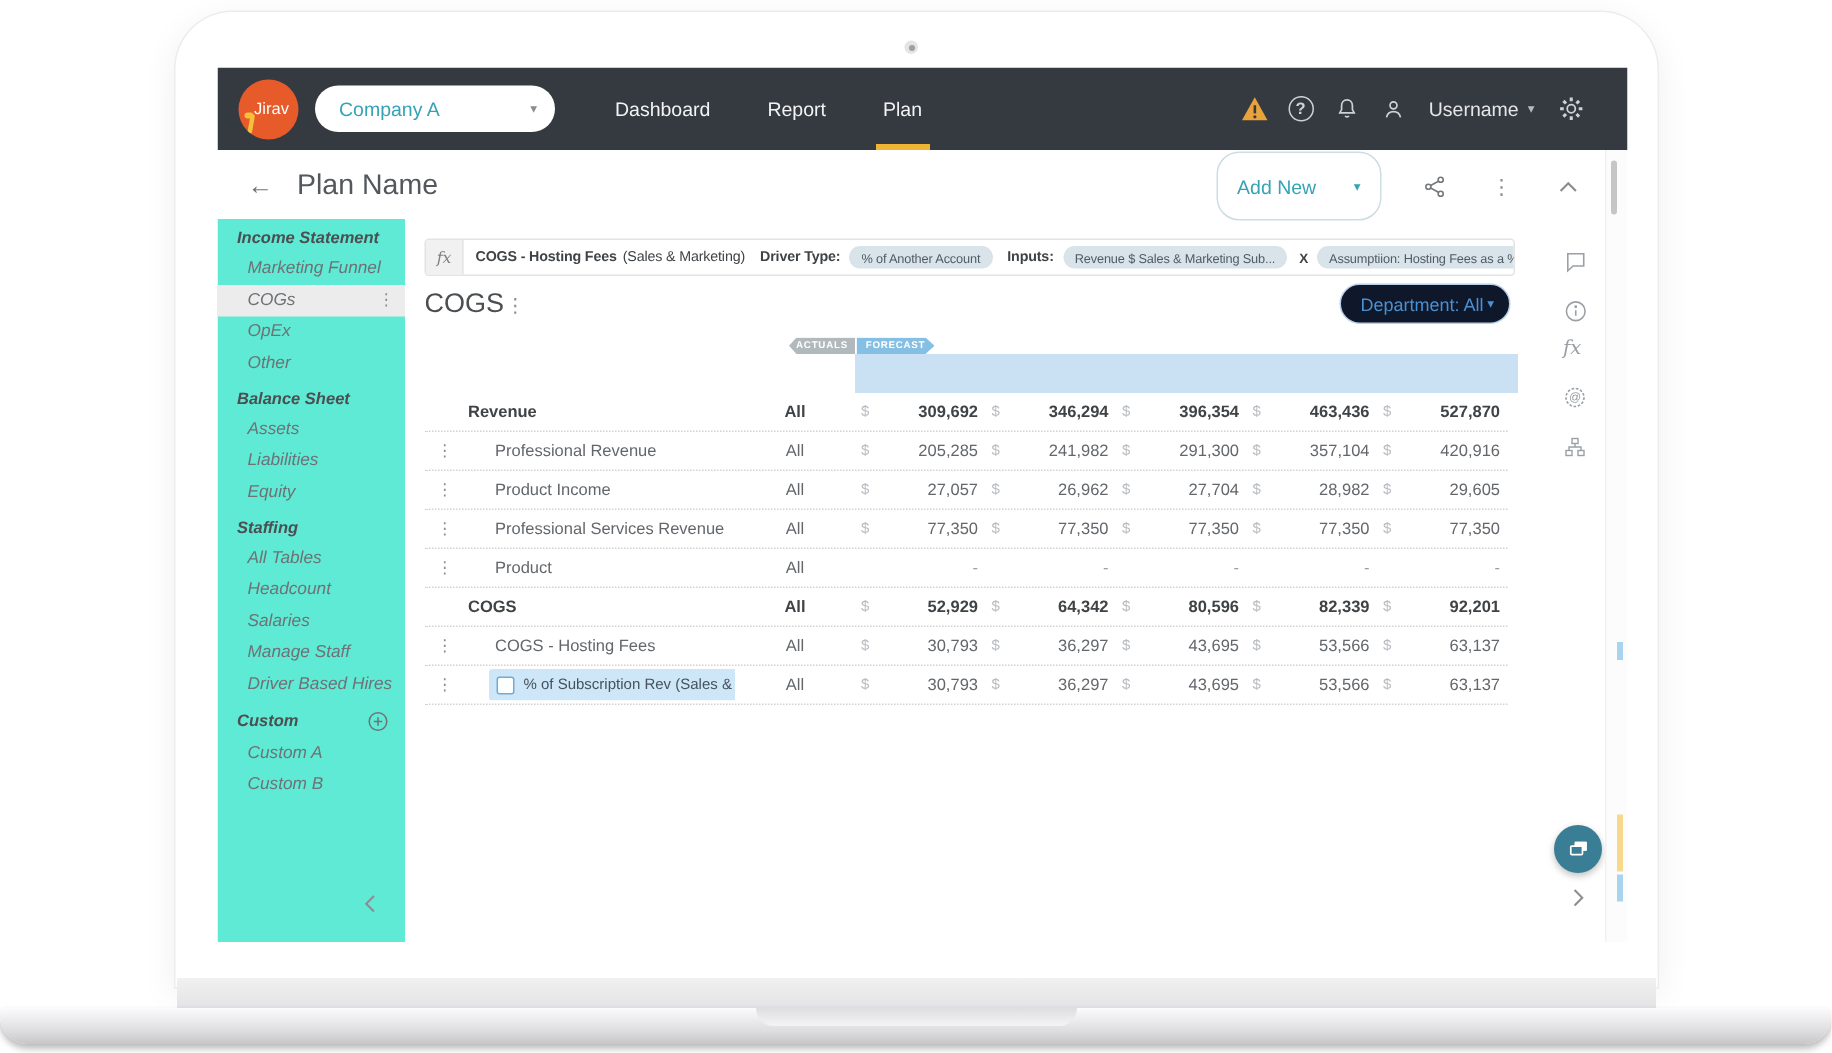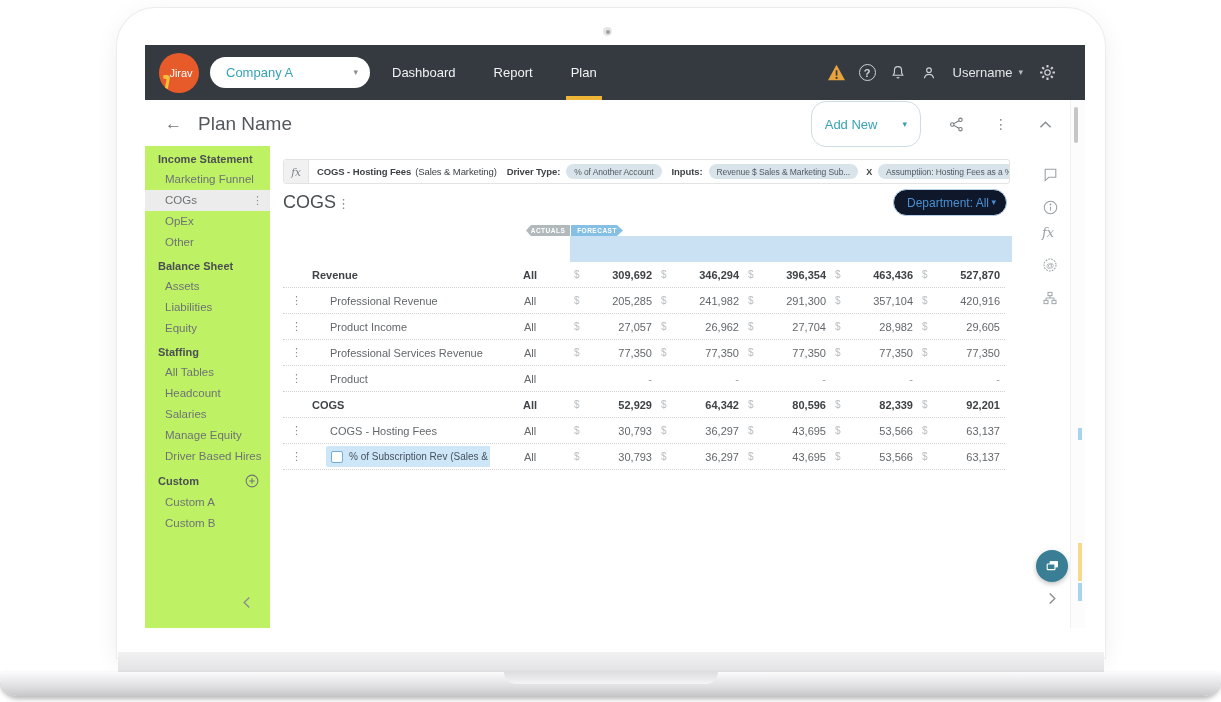--- a/index.html
+++ b/index.html
@@ -35,41 +35,41 @@
           display:flex; align-items:center; justify-content:center; font-size:11px; font-weight:400;
           position:relative; overflow:hidden; }
   .logo::before { content:""; position:absolute; left:7px; bottom:4px; width:3px; height:13px; background:#f3c13a;
           transform:rotate(10deg); border-radius:2px; }
   .logo::after { content:""; position:absolute; left:4px; bottom:14px; width:6px; height:4px; background:#f3c13a; border-radius:2px; }
   .logo span { padding-left:4px; }
   .company-pill { margin-left:11px; width:160px; height:31px; background:#fff; border-radius:17px;
           display:flex; align-items:center; padding:0 12px 0 16px; cursor:pointer; }
   .company-pill .txt { color:#36a3b5; font-size:13px; flex:1; }
   .caret { color:#8a8e92; font-size:9px; line-height:1; }
-  .nav-items { display:flex; margin-left:22px; height:55px; align-items:stretch; }
+  .nav-items { display:flex; margin-left:40px; height:55px; align-items:stretch; }
   .nav-item { color:#f2f3f4; font-size:13px; margin-right:38px; position:relative; display:flex; align-items:center; cursor:pointer; }
   .nav-item.active::after { content:""; position:absolute; left:50%; transform:translateX(-50%); bottom:0; width:36px; height:4px; background:#efb536; }
   .nav-right { margin-left:auto; display:flex; align-items:center; gap:13px; color:#cfd2d4; }
   .q-circle { width:17px; height:17px; border:1.5px solid #cfd2d4; border-radius:50%; color:#cfd2d4;
           font-size:11px; font-weight:700; display:flex; align-items:center; justify-content:center; }
   .username { color:#e4e6e8; font-size:13px; display:flex; gap:6px; align-items:center; margin:0 2px; }
   .username .caret { color:#b6babd; }
 
   
   .page-header { position:absolute; top:57px; left:0; width:925px; height:44px; display:flex; align-items:center; padding:0 18px 0 20px; }
   .back { color:#6f7478; font-size:17px; cursor:pointer; }
   .page-title { font-size:19px; color:#54585c; margin-left:16px; }
   .add-new { margin-left:auto; height:46px; border:1px solid #ccdde4; border-radius:15px; display:flex;
           align-items:center; gap:25px; padding:0 13px; color:#36a3b5; font-size:13px; cursor:pointer; background:#fff;text-align:right; }
   .add-new .caret { color:#36a3b5; }
   .hdr-ic { margin-left:27px; color:#75797c; cursor:pointer; }
   .hdr-kebab { margin-left:29px; color:#8a8e92; font-size:14px; cursor:pointer; }
 
   
-  .sidebar { position:absolute; left:0; top:101px; width:125px; bottom:0; font-size:11.5px; color:#6e7276; background:#bef264; }
+  .sidebar { position:absolute; left:0; top:101px; width:125px; bottom:0; font-size:11.5px; color:#6e7276; background:#5eead4;font-style:italic; }
   .sb-title { font-weight:700; color:#4b4f52; font-size:11px; padding:7px 0 4px 13px; display:flex; align-items:center; }
   .sb-item { height:21px; line-height:21px; padding-left:20px; position:relative; cursor:pointer; white-space:nowrap; }
   .sb-item.selected { background:#ececec; }
   .sb-kebab { position:absolute; right:7px; top:0; color:#8a8e92; font-size:11px; }
   .sb-plus { margin-left:auto; margin-right:11px; color:#6f7478; cursor:pointer; }
   .sb-collapse { position:absolute; left:97px; top:551px; color:#8a8e92; cursor:pointer; }
 
   
   .fbar { position:absolute; left:138px; top:114px; width:727px; height:25px; border:1px solid #e3e3e3;
           border-radius:3px; background:#fff; display:flex; align-items:center; font-size:9.5px;
@@ -232,21 +232,21 @@
 
     <div class="sb-title">Balance Sheet</div>
     <div class="sb-item"><span>Assets</span></div>
     <div class="sb-item"><span>Liabilities</span></div>
     <div class="sb-item"><span>Equity</span></div>
 
     <div class="sb-title">Staffing</div>
     <div class="sb-item"><span>All Tables</span></div>
     <div class="sb-item"><span>Headcount</span></div>
     <div class="sb-item"><span>Salaries</span></div>
-    <div class="sb-item"><span>Manage Equity</span></div>
+    <div class="sb-item"><span>Manage Staff</span></div>
     <div class="sb-item"><span>Driver Based Hires</span></div>
 
     <div class="sb-title">
       <span>Custom</span>
       <span class="sb-plus">
         <svg width="14" height="14" viewBox="0 0 16 16" fill="none" stroke="currentColor" stroke-width="1.2">
             <circle cx="8" cy="8" r="6.7"></circle>
             <path d="M8 4.8v6.4M4.8 8h6.4"></path>
           </svg>
       </span>

